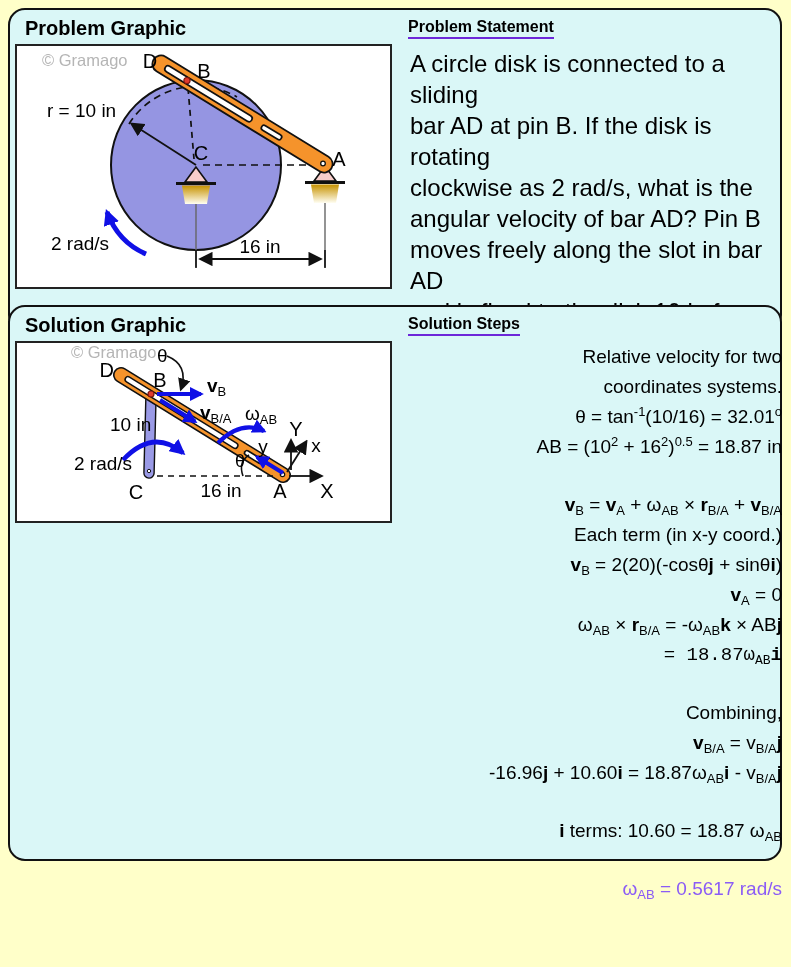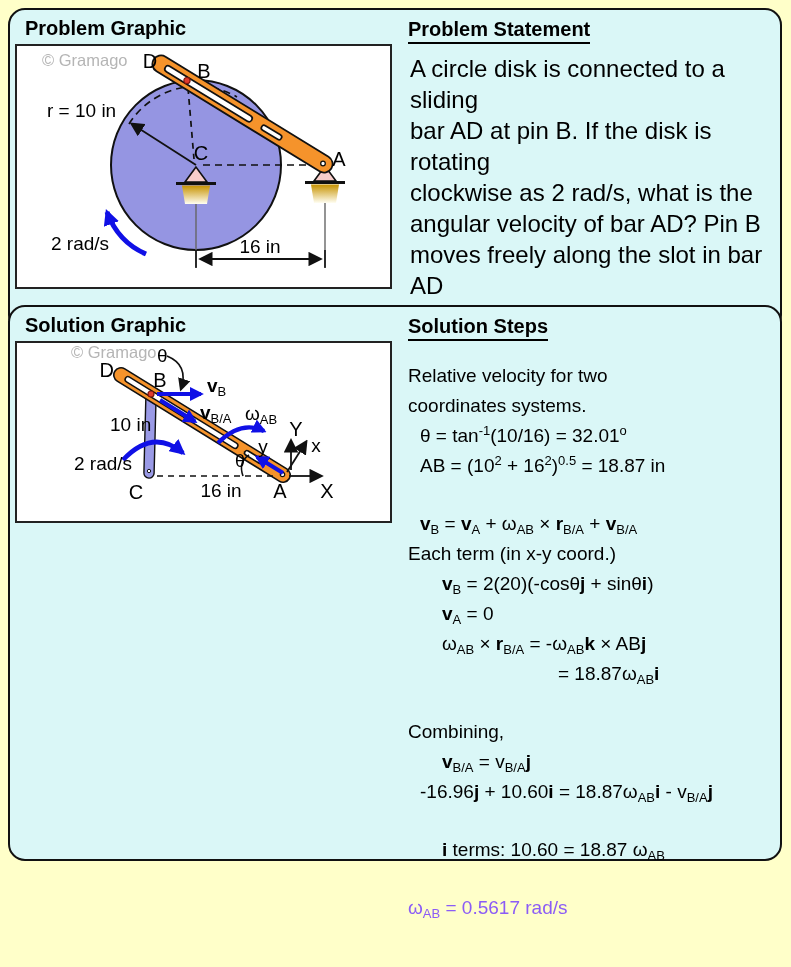--- a/index.html
+++ b/index.html
@@ -18,28 +18,28 @@
   .ptitle{position:absolute;left:15px;top:7px;font-size:20px;font-weight:bold;white-space:nowrap;}
   .gbox{
     position:absolute;left:5px;top:34px;background:#fff;
     border:2px solid #222;box-sizing:border-box;
   }
   #pbox{width:377px;height:245px;}
   #sbox{width:377px;height:182px;}
   .gbox svg{display:block;width:100%;height:100%;}
   .rcol{position:absolute;left:398px;top:8px;width:374px;}
   .rhead{
-    display:inline-block;font-size:20px;font-weight:bold;
-    border-bottom:2px solid #000000;padding-bottom:1px;white-space:nowrap;
+    display:inline-block;font-size:16px;font-weight:bold;
+    border-bottom:2px solid #6d28d9;padding-bottom:1px;white-space:nowrap;
   }
   .stmt{
     margin:9px 0 0 2px;font-size:24px;line-height:31px;
     white-space:pre-line;
   }
-  .steps{margin-top:20px;font-size:19px;}
+  .steps{margin-top:6px;font-size:19px;text-align:right;}
   .sline{line-height:30px;min-height:30px;white-space:nowrap;}
   .sline.gap{margin-top:28px;}
   .sline.red{color:#8b5cf6;}
   .sline .b{font-weight:bold;}
   .sline .sub{font-size:13px;vertical-align:-4px;line-height:0;}
   .sline .sup{font-size:13px;vertical-align:7px;line-height:0;}
   text{font-family:"Liberation Sans",sans-serif;}
 </style>
 </head>
 <body>
@@ -192,21 +192,21 @@
     <div class="steps">
         <div class="sline" style="padding-left: 0px;"><span>Relative velocity for two</span></div>
         <div class="sline" style="padding-left: 0px;"><span>coordinates systems.</span></div>
         <div class="sline" style="padding-left: 12px;"><span>θ = tan</span><span class="sup">-1</span><span>(10/16) = 32.01</span><span class="sup">o</span></div>
         <div class="sline" style="padding-left: 12px;"><span>AB = (10</span><span class="sup">2</span><span> + 16</span><span class="sup">2</span><span>)</span><span class="sup">0.5</span><span> = 18.87 in</span></div>
         <div class="sline gap" style="padding-left: 12px;"><span class="b">v</span><span class="sub">B</span><span> = </span><span class="b">v</span><span class="sub">A</span><span> + ω</span><span class="sub">AB</span><span> × </span><span class="b">r</span><span class="sub">B/A</span><span> + </span><span class="b">v</span><span class="sub">B/A</span></div>
         <div class="sline" style="padding-left: 0px;"><span>Each term (in x-y coord.)</span></div>
         <div class="sline" style="padding-left: 34px;"><span class="b">v</span><span class="sub">B</span><span> = 2(20)(-cosθ</span><span class="b">j</span><span> + sinθ</span><span class="b">i</span><span>)</span></div>
         <div class="sline" style="padding-left: 34px;"><span class="b">v</span><span class="sub">A</span><span> = 0</span></div>
         <div class="sline" style="padding-left: 34px;"><span>ω</span><span class="sub">AB</span><span> × </span><span class="b">r</span><span class="sub">B/A</span><span> = -ω</span><span class="sub">AB</span><span class="b">k</span><span> × AB</span><span class="b">j</span></div>
-        <div class="sline" style="padding-left: 150px;"><span>= 18.87ω</span><span class="sub">AB</span><span class="b">i</span></div>
+        <div class="sline" style="padding-left: 150px; font-family: Liberation Mono, monospace;"><span>= 18.87ω</span><span class="sub">AB</span><span class="b">i</span></div>
         <div class="sline gap" style="padding-left: 0px;"><span>Combining,</span></div>
         <div class="sline" style="padding-left: 34px;"><span class="b">v</span><span class="sub">B/A</span><span> = v</span><span class="sub">B/A</span><span class="b">j</span></div>
         <div class="sline" style="padding-left: 12px;"><span>-16.96</span><span class="b">j</span><span> + 10.60</span><span class="b">i</span><span> = 18.87ω</span><span class="sub">AB</span><span class="b">i</span><span> - v</span><span class="sub">B/A</span><span class="b">j</span></div>
         <div class="sline gap" style="padding-left: 34px;"><span class="b">i</span><span> terms: 10.60 = 18.87 ω</span><span class="sub">AB</span></div>
         <div class="sline gap red" style="padding-left: 0px;"><span>ω</span><span class="sub">AB</span><span> = 0.5617 rad/s</span></div>
       </div>
   </div>
 </div>
 
 </body></html>

